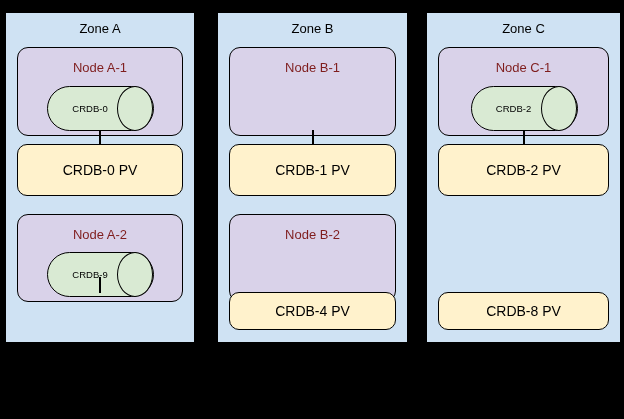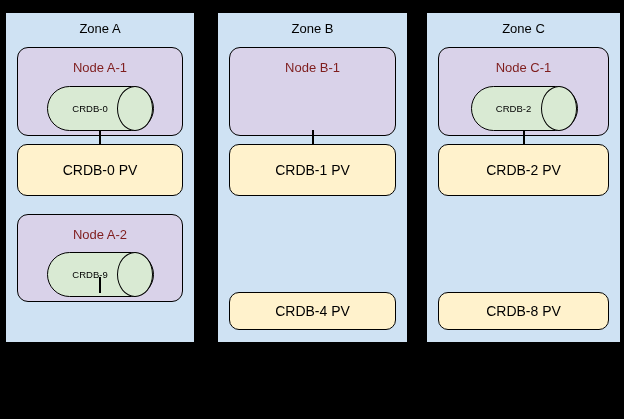--- a/index.html
+++ b/index.html
@@ -140,20 +140,23 @@
     <div class="zone-title">Zone B</div>
 
     <div class="node node1">
       <div class="node-title">Node B-1</div>
     </div>
     <div class="connector c1"></div>
     <div class="pv pv1">
       <span>CRDB-1 PV</span>
     </div>
 
+    <div class="node node2">
+      <div class="node-title">Node B-2</div>
+    </div>
     <div class="pv pv2">
       <span>CRDB-4 PV</span>
     </div>
   </div>
 
   <div class="zone zone-c">
     <div class="zone-title">Zone C</div>
 
     <div class="node node1">
       <div class="node-title">Node C-1</div>

